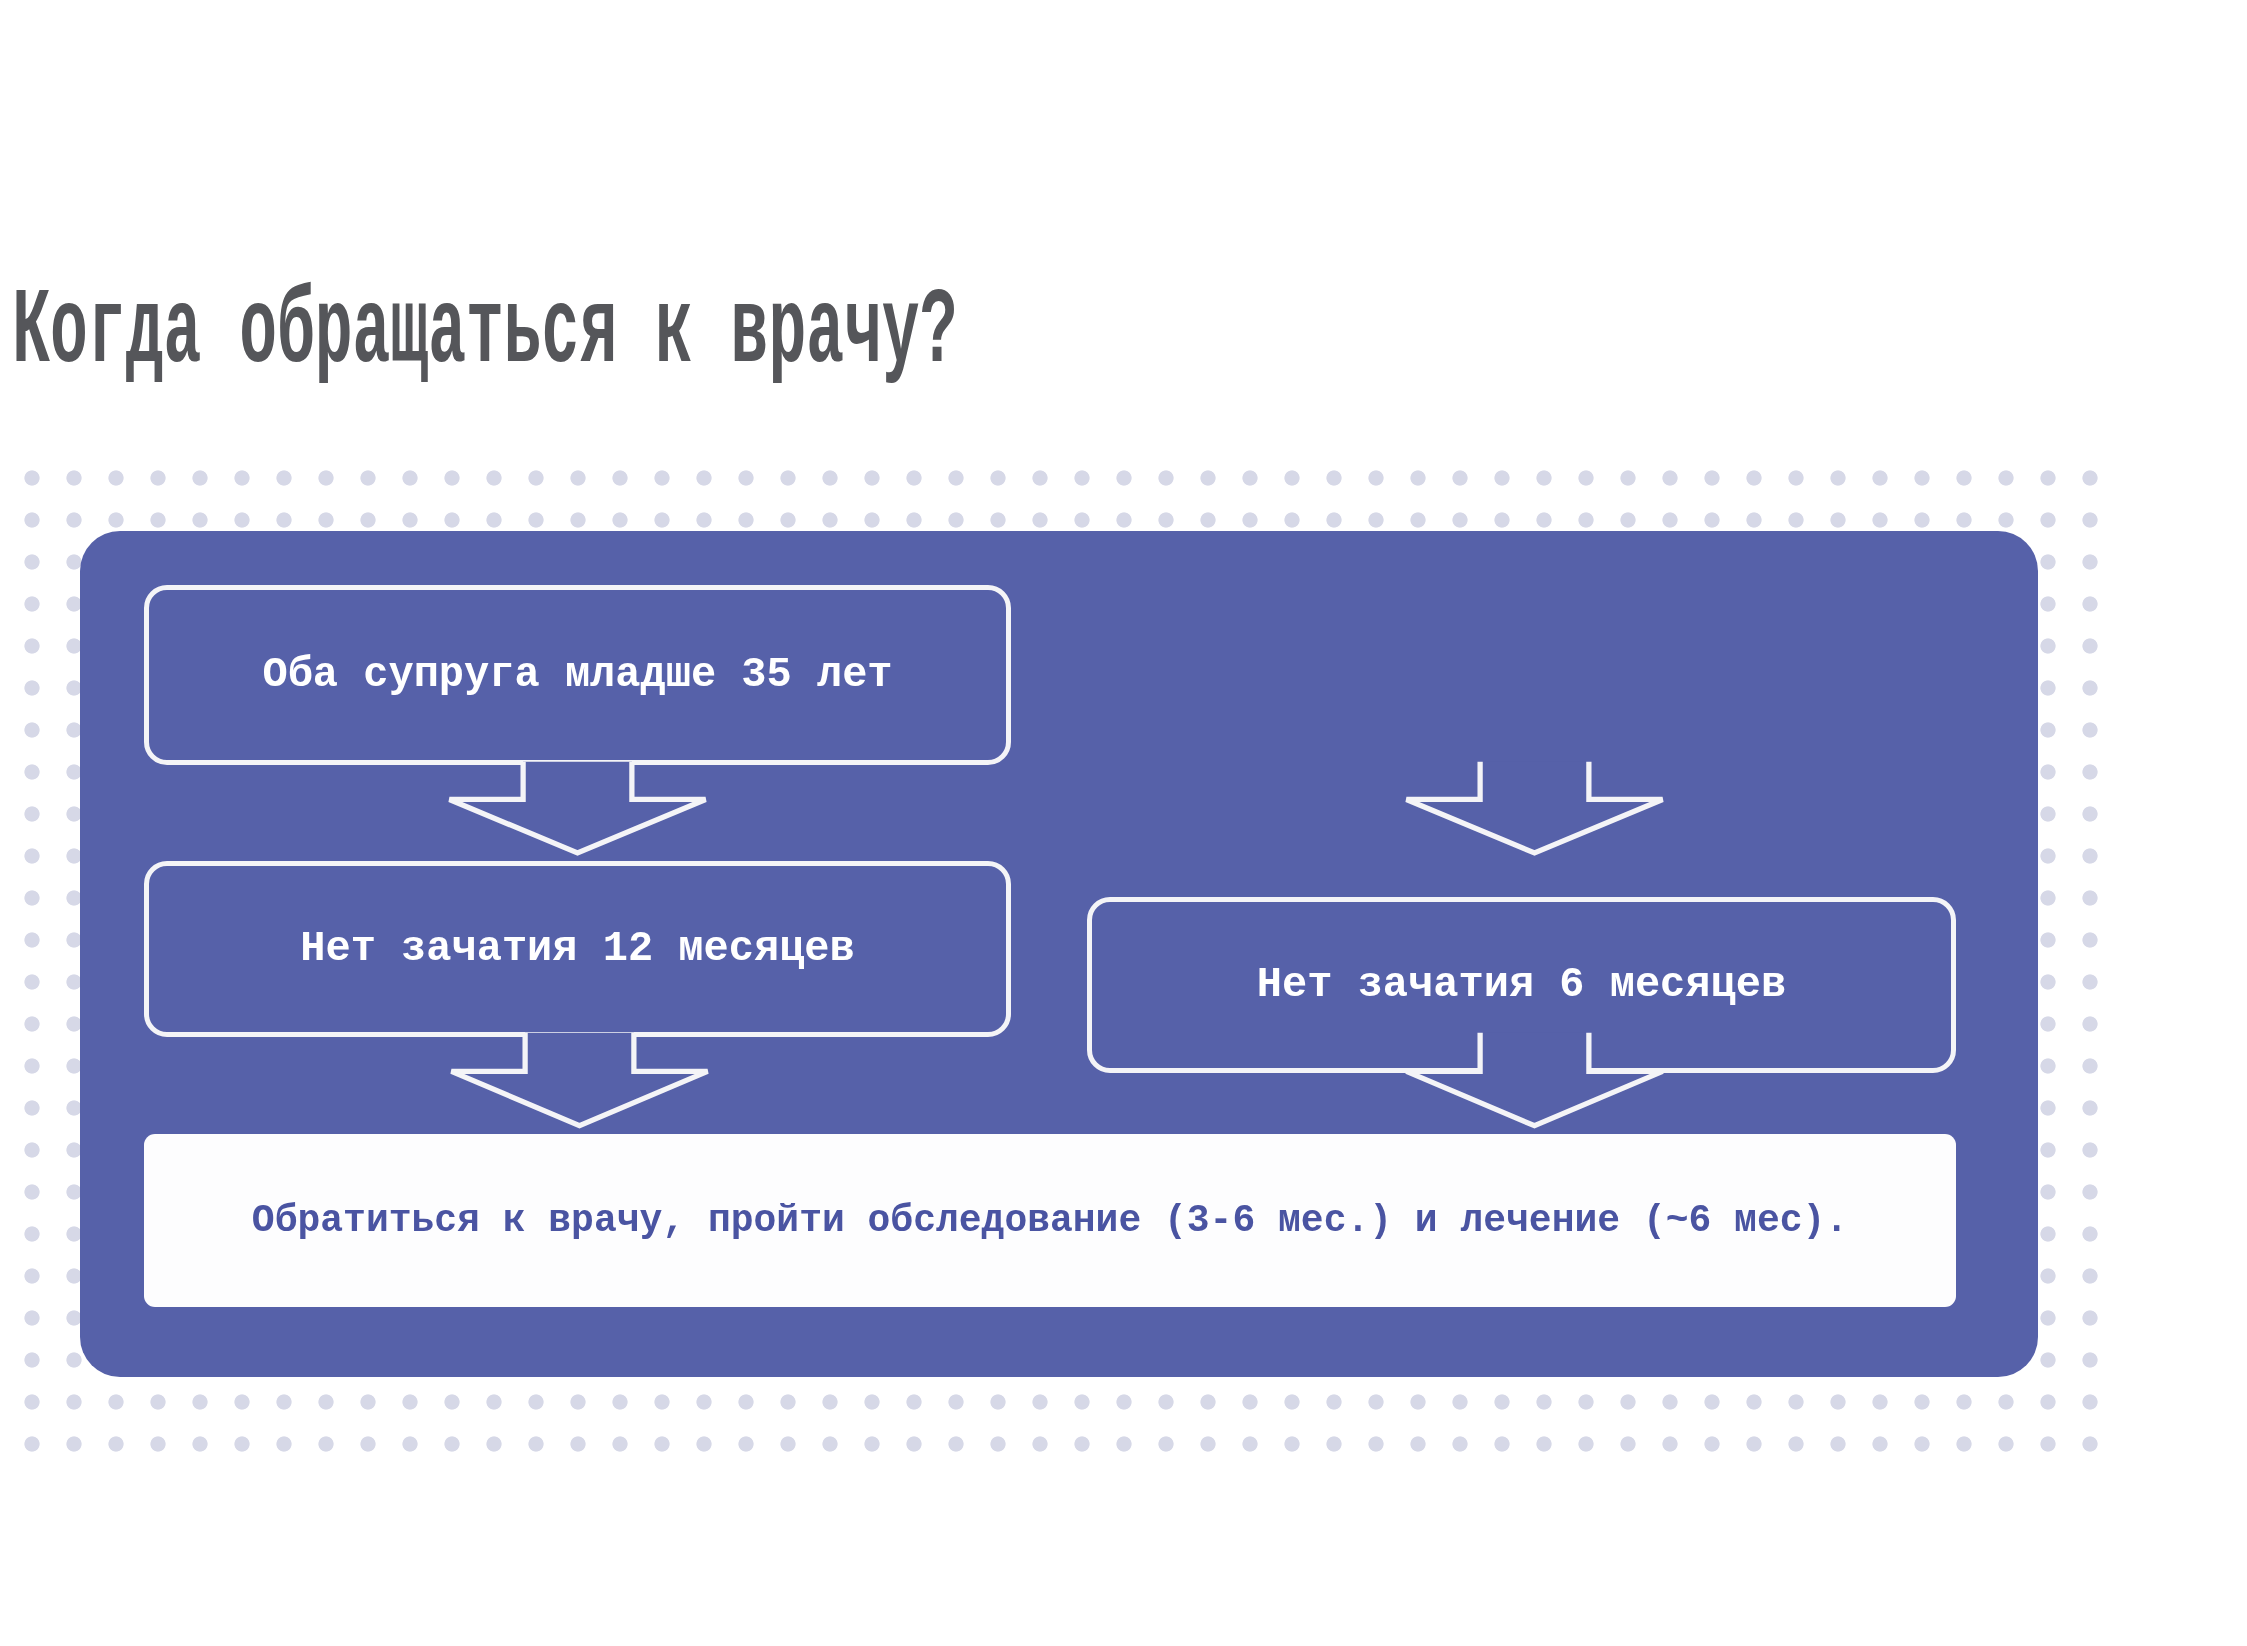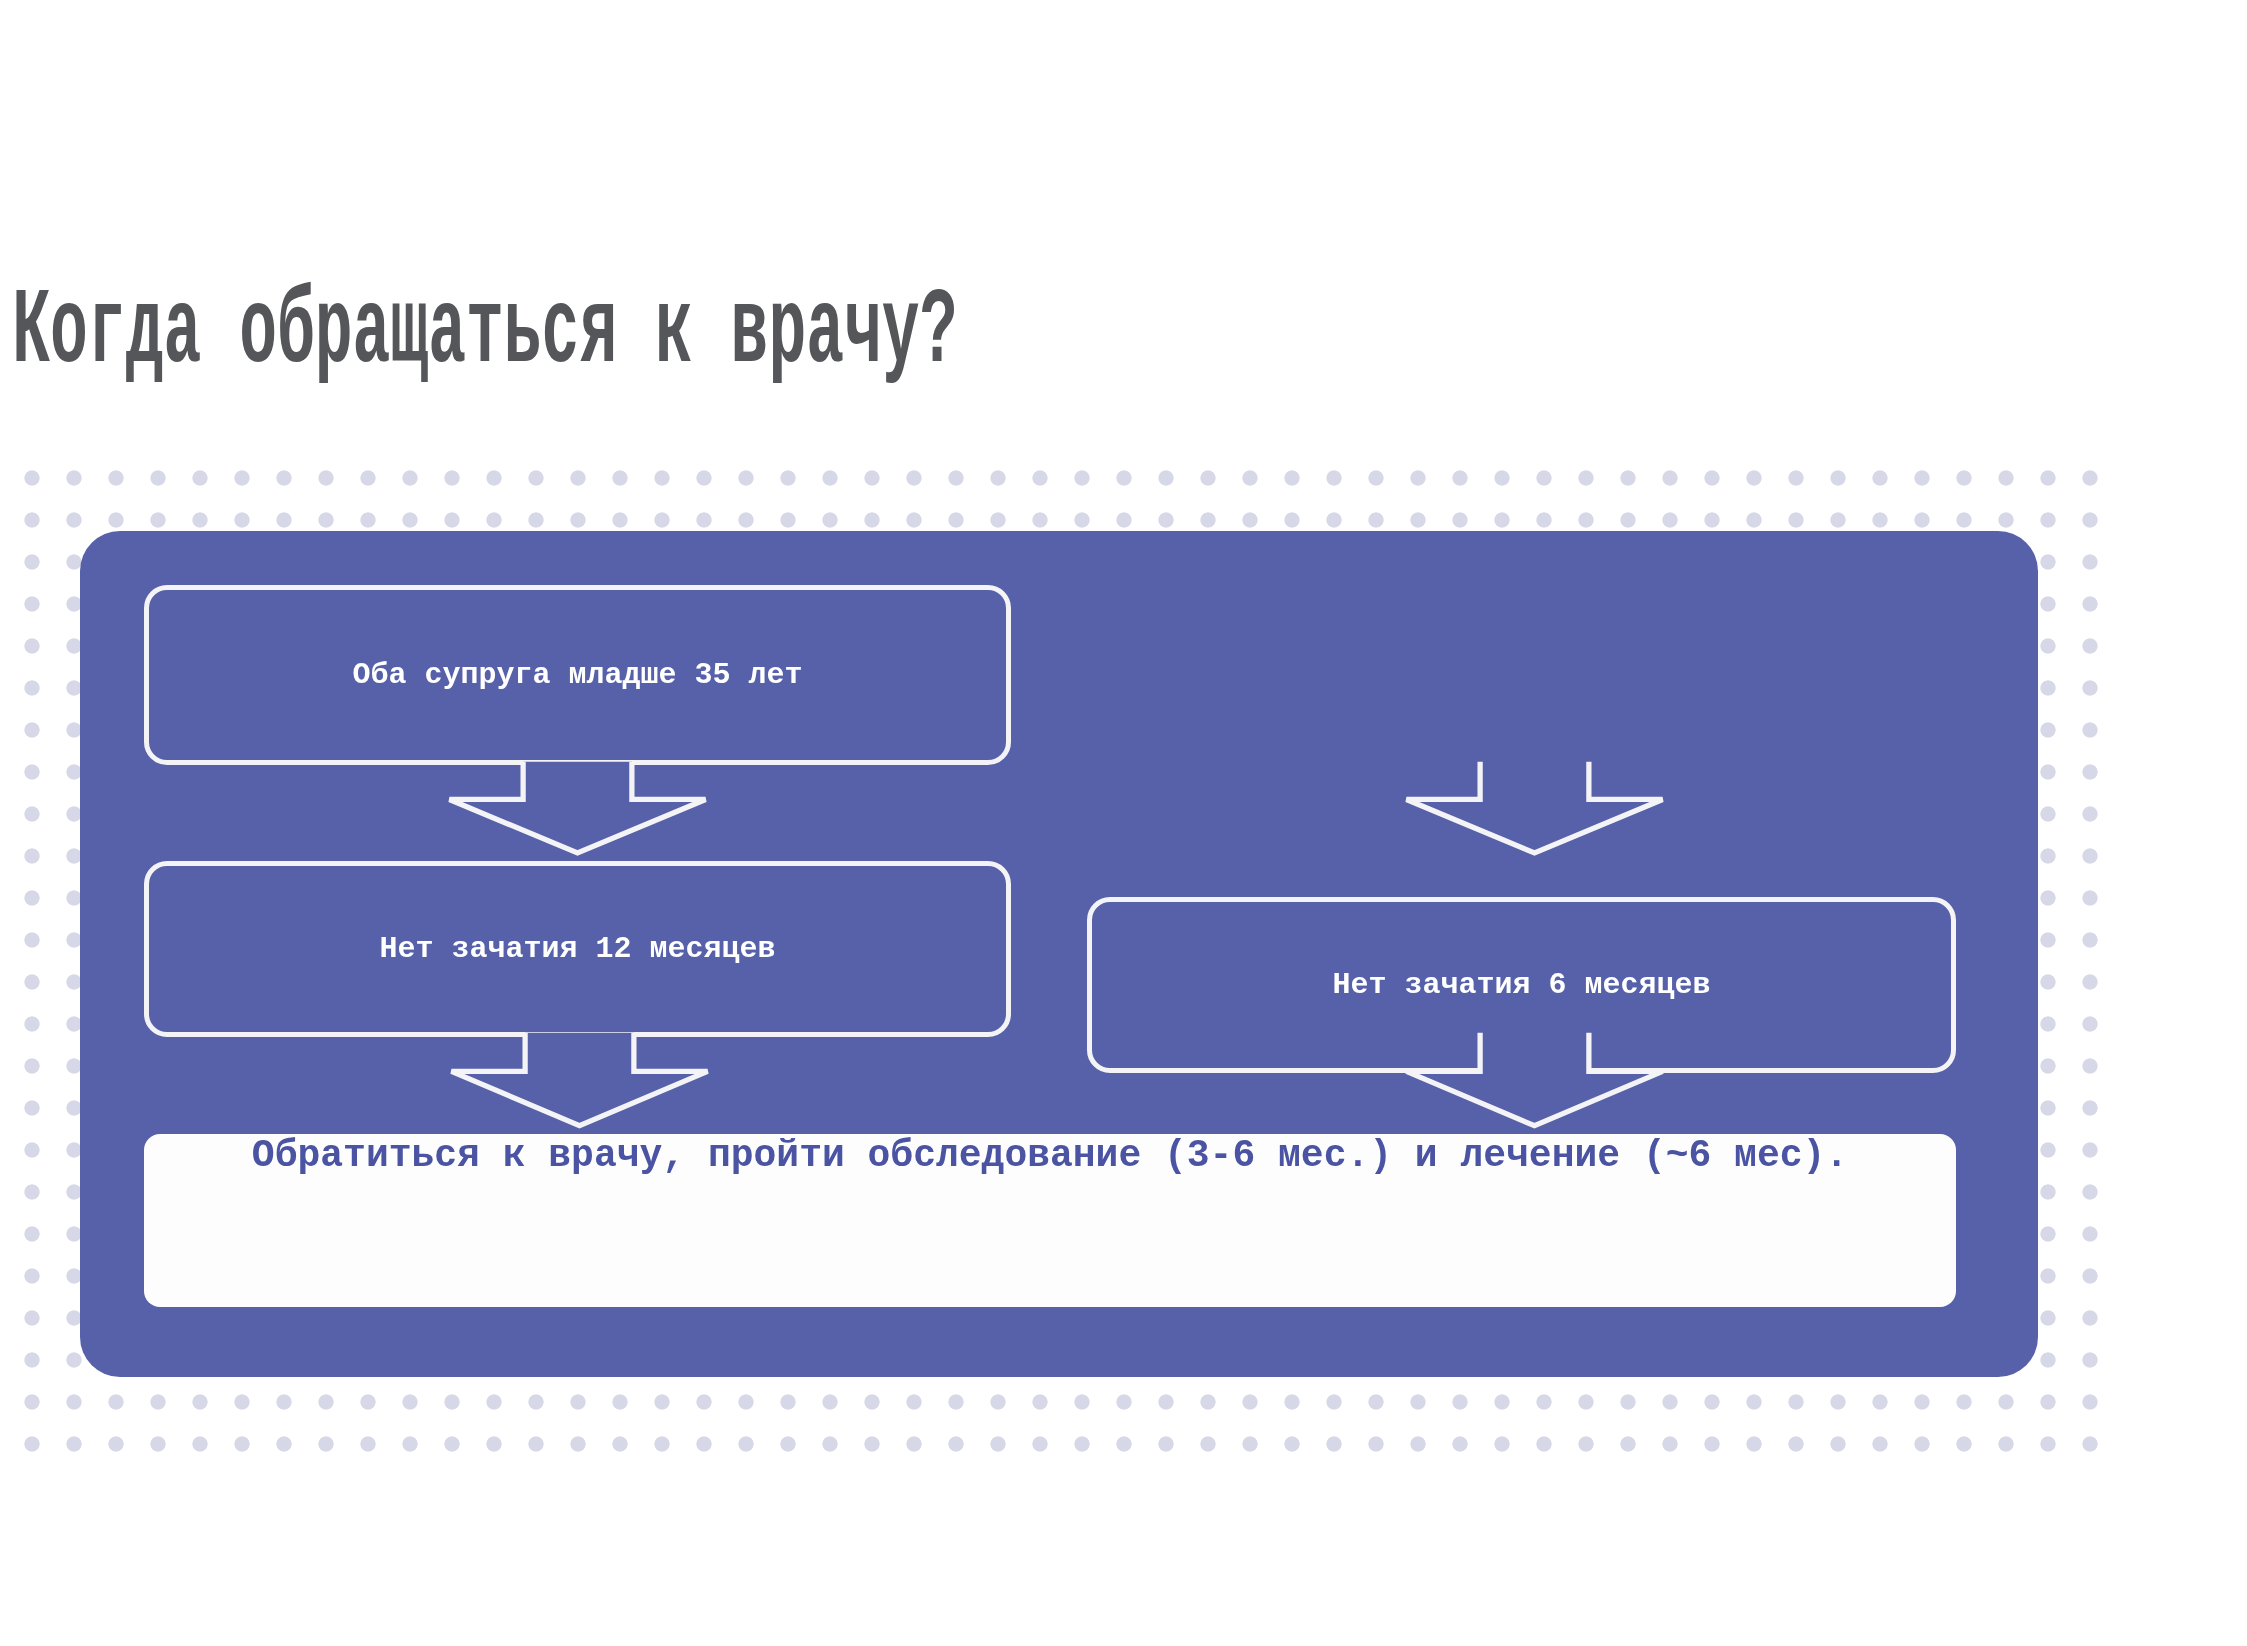--- a/index.html
+++ b/index.html
@@ -54,38 +54,38 @@
     position: absolute;
     box-sizing: border-box;
     border: 5.3px solid var(--stroke, #f4f4f7);
     border-radius: 23px;
     display: flex;
     align-items: center;
     justify-content: center;
     text-align: center;
     color: var(--box_text, #ffffff);
     font-weight: 600;
-    font-size: 30px;
+    font-size: 42px;
     z-index: 3;
     background: transparent;
   }
   .node-top-left    { left: 144px;  top: 585px; width: 867px; height: 180px; }
   .node-top-right   { left: 1087px; top: 585px; width: 869px; height: 180px; }
   .node-mid-left    { left: 144px;  top: 861px; width: 867px; height: 176px; }
   .node-mid-right   { left: 1087px; top: 861px; width: 869px; height: 176px; margin-top: 36px; }
   .result-box {
     position: absolute;
     left: 144px;
     top: 1134px;
     width: 1812px;
     height: 173px;
     background: var(--result_bg, #fdfdfe);
-    border-radius: 16px;
+    border-radius: 11px;
     display: flex;
-    align-items: flex-start;
+    align-items: center;
     justify-content: center;
     text-align: center;
     color: var(--result_text, #4a54a2);
     font-weight: 600;
     font-size: 38px;
     z-index: 3;
   }
   .arrow {
     position: absolute;
     width: 281px;

